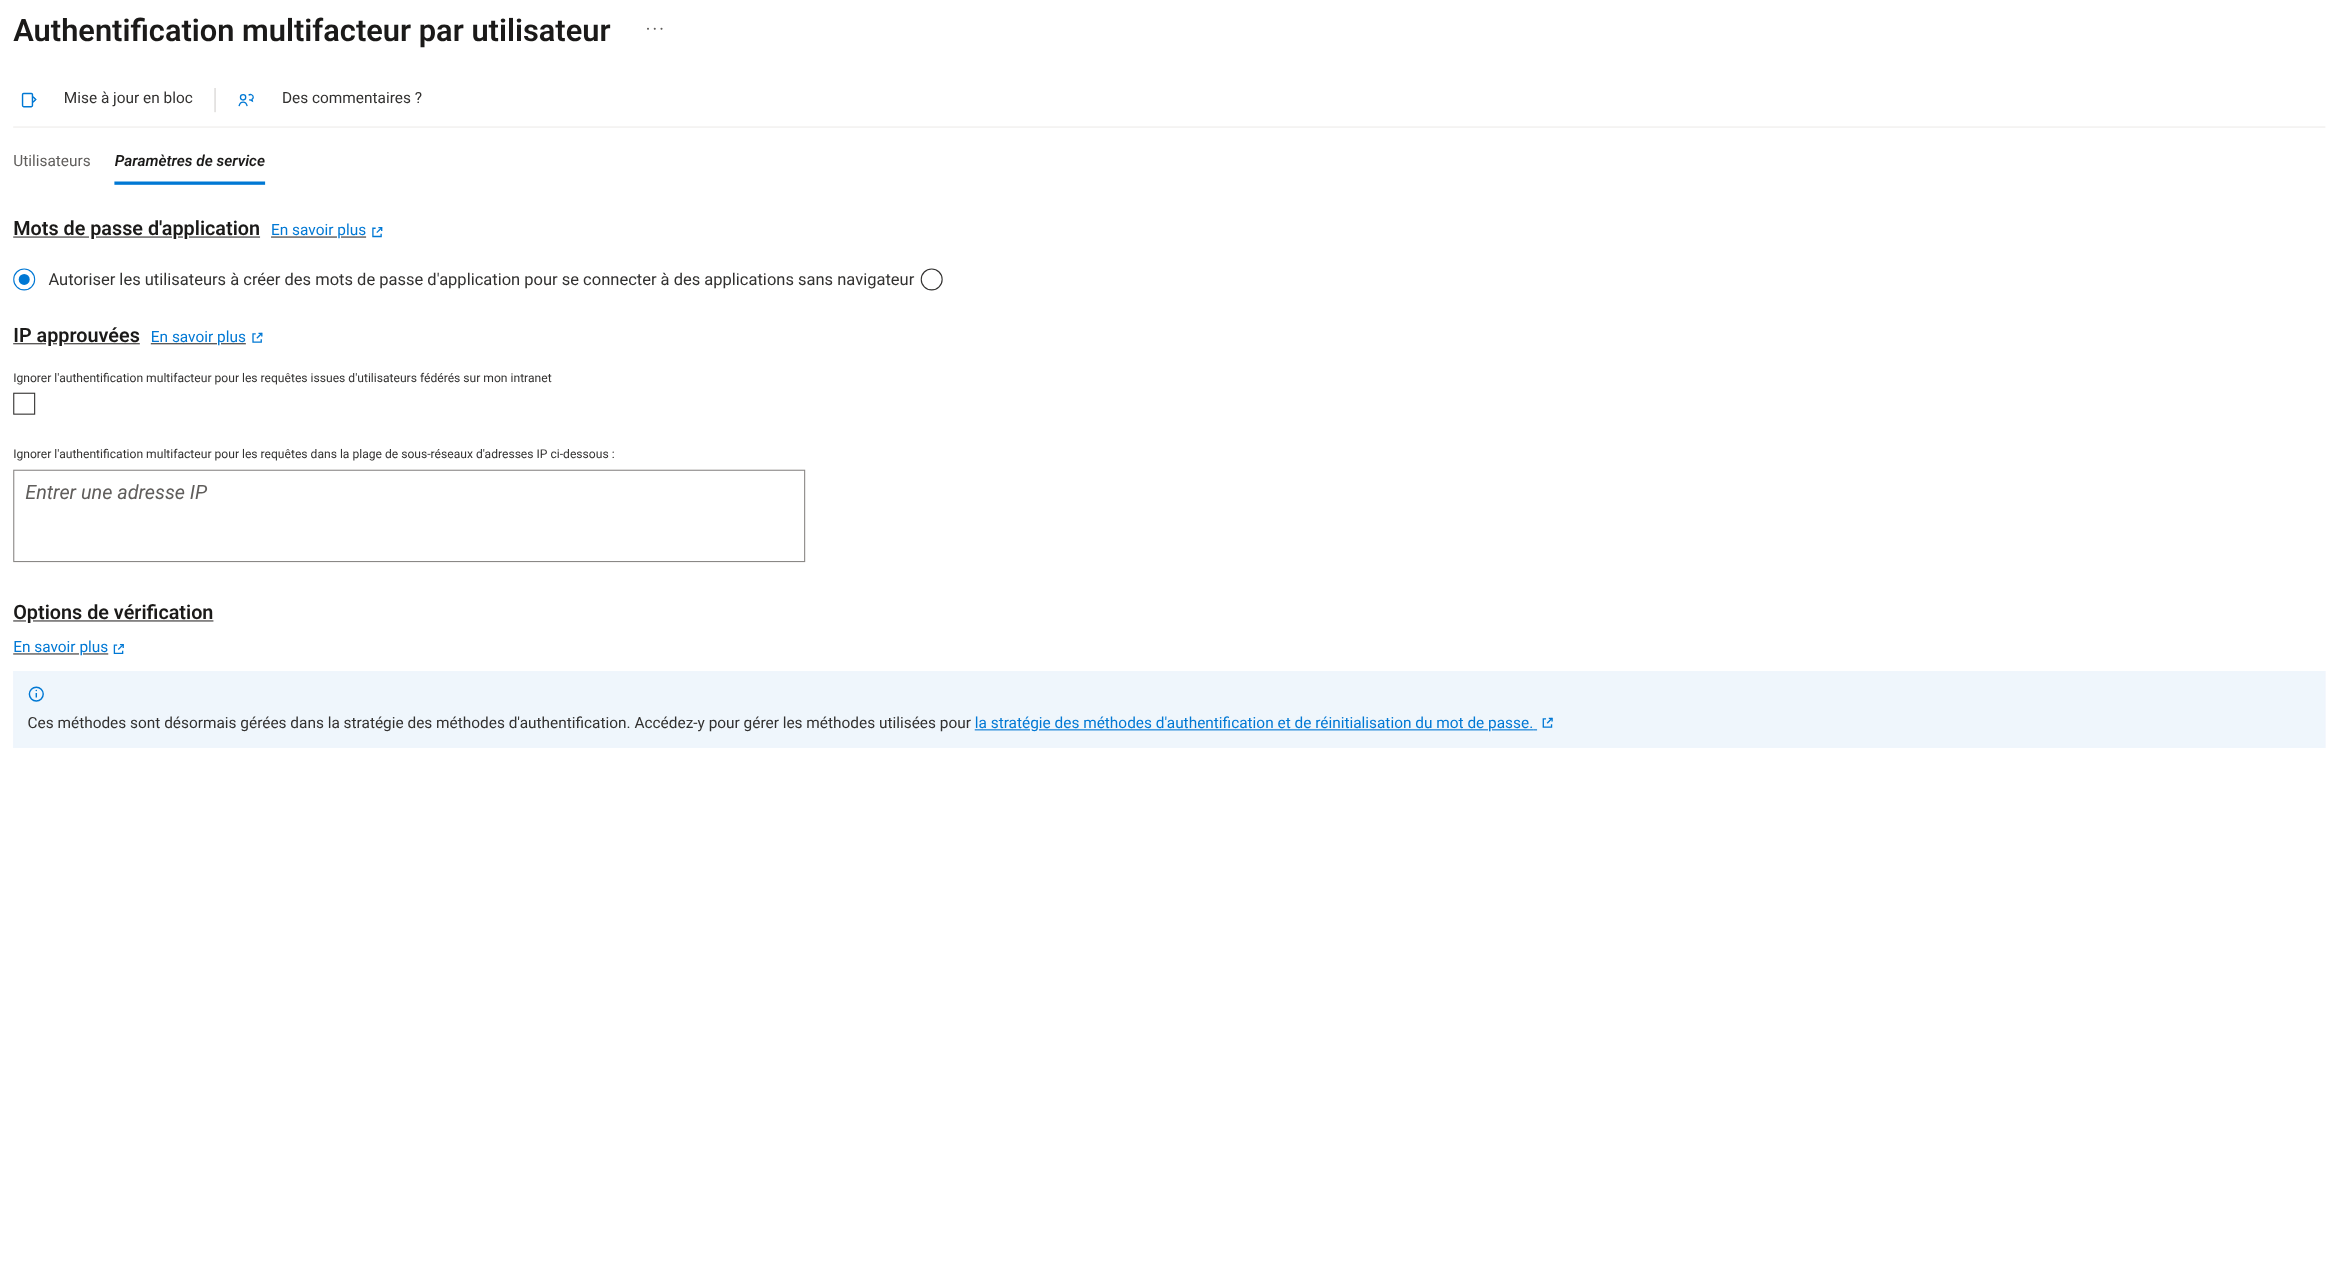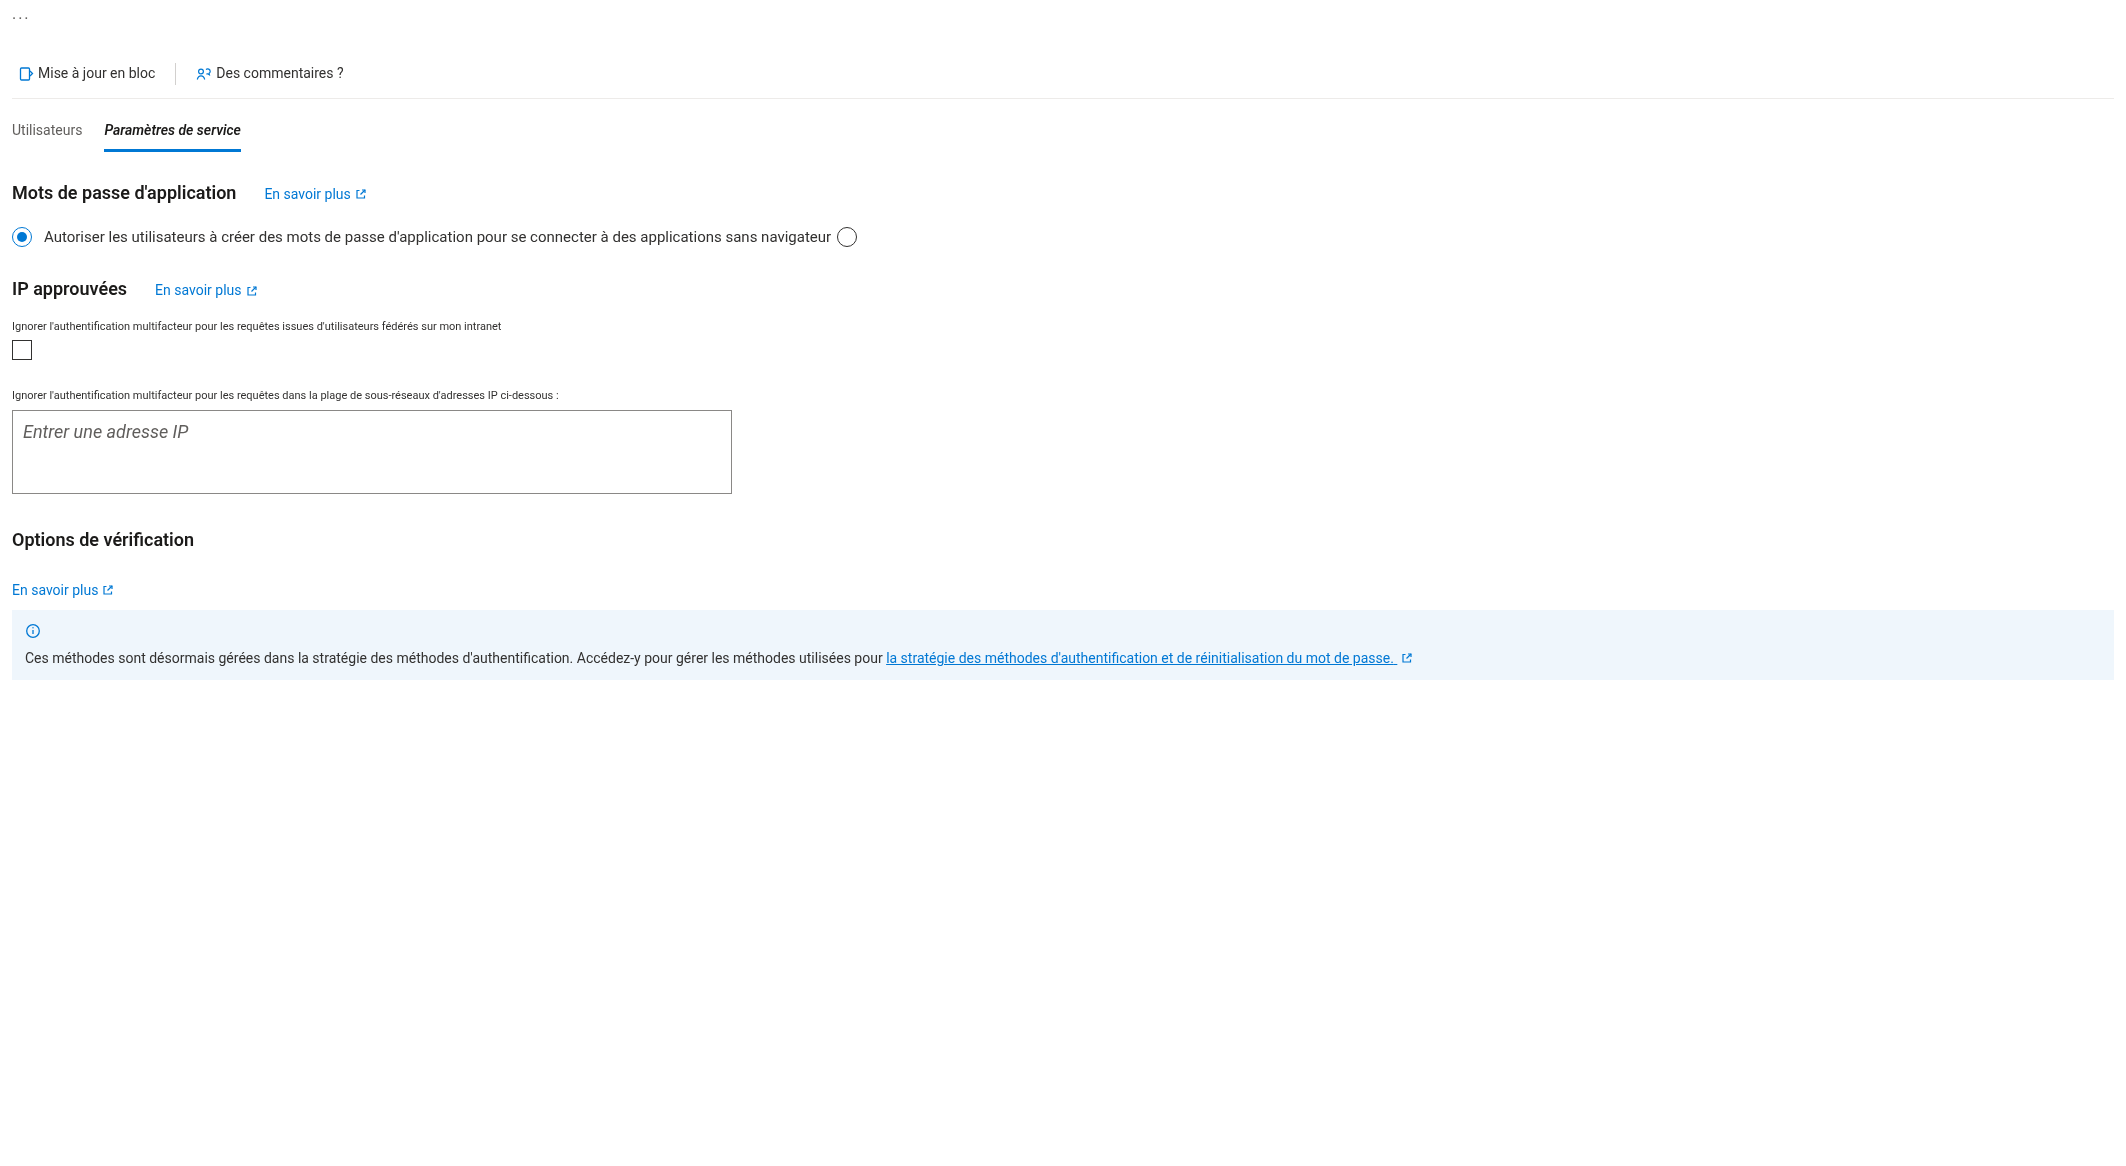--- a/index.html
+++ b/index.html
@@ -38,21 +38,21 @@
     display: flex;
     align-items: center;
     gap: 14px;
     padding: 10px 0 10px 0;
     border-bottom: 1px solid #edebe9;
     margin-bottom: 12px;
   }
   .toolbar-btn {
     display: inline-flex;
     align-items: center;
-    gap: 4px;
+    gap: 24px;
     background: transparent;
     border: none;
     padding: 4px 6px;
     cursor: pointer;
     font: inherit;
     color: #323130;
   }
   .toolbar-icon { width:16px; height:16px; display:inline-block; color:#0078d4; }
   .toolbar-sep {
     width: 1px;
@@ -80,22 +80,23 @@
     color: #1b1a19;
     font-weight: 600;
     border-bottom-color: #0078d4;
     font-style: italic;
   }
   .section { margin-bottom: 28px; }
   .section-heading-line {
     display: flex;
     align-items: baseline;
     flex-wrap: wrap;
-    gap: 28px;
+    gap: 10px;
     margin-bottom: 18px;
+    text-decoration: underline;
   }
   h2.section-heading {
     font-size: 18px;
     font-weight: 600;
     margin: 0;
     color: #1b1a19;
   }
   .learn-more {
     color: #0078d4;
     text-decoration: none;
@@ -189,20 +190,21 @@
     text-decoration:underline;
   }
   svg { display:block; }
 </style>
 </head>
 <body>
 
 <div class="page">
 
   <div class="title-row">
+    <h1 class="page-title">Authentification multifacteur par utilisateur</h1>
     <span class="more-dots">···</span>
   </div>
 
   <div class="toolbar">
     <button class="toolbar-btn">
       <span class="toolbar-icon">
         <svg viewBox="0 0 16 16" fill="none" stroke="currentColor" stroke-width="1.3">
           <rect x="2.5" y="2" width="9" height="12" rx="1"></rect>
           <path d="M12 5l2.5 2.5L12 10" fill="none"></path>
         </svg>

